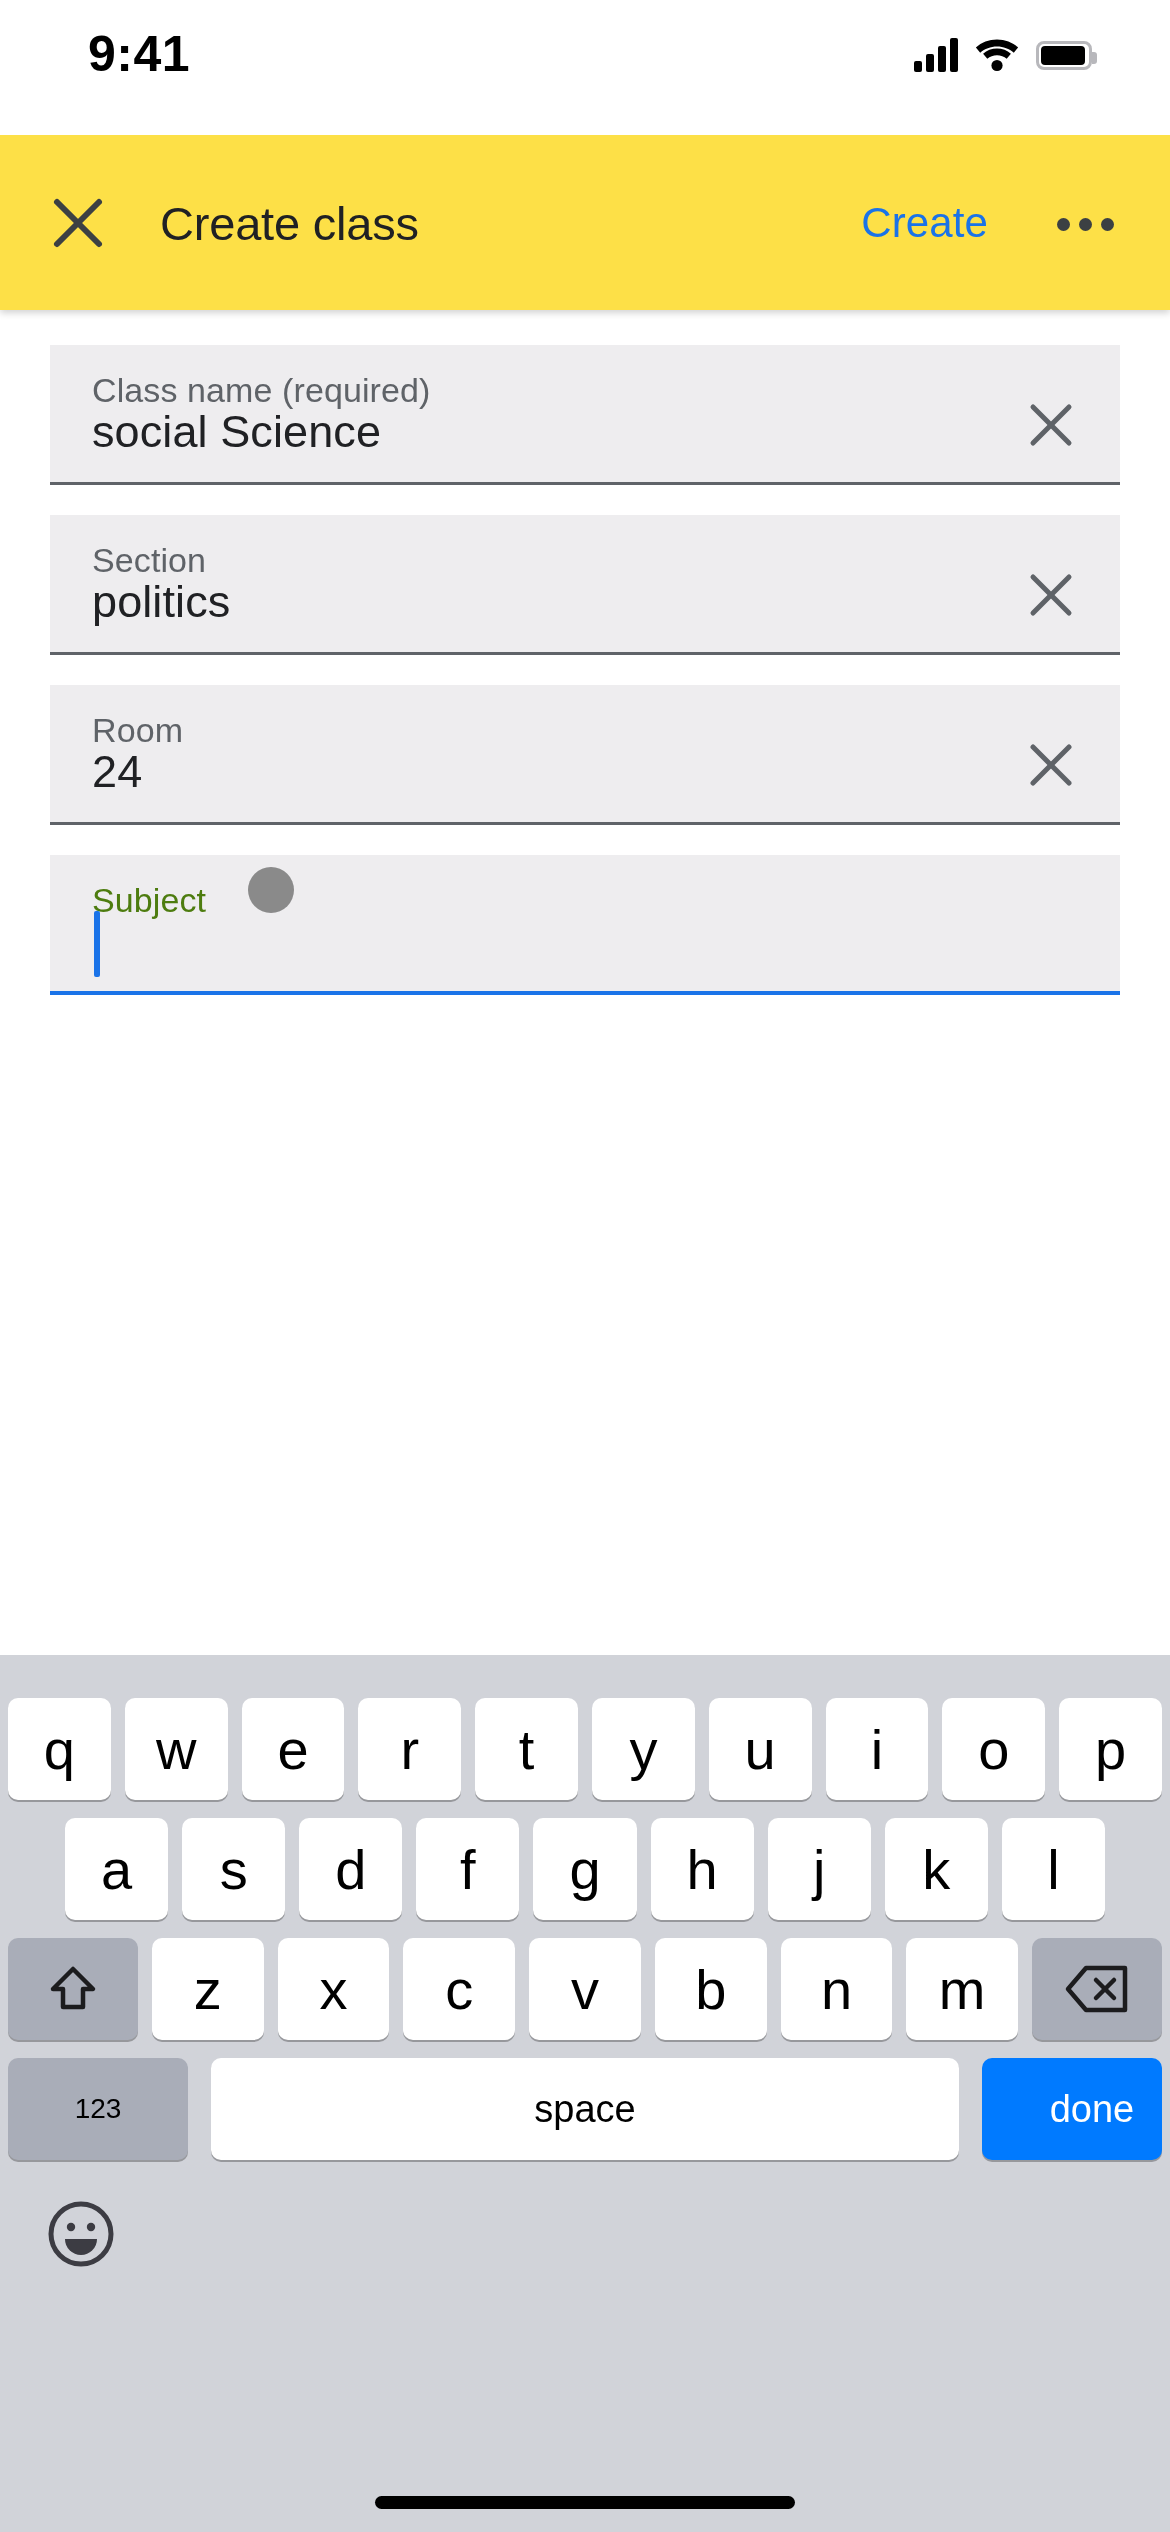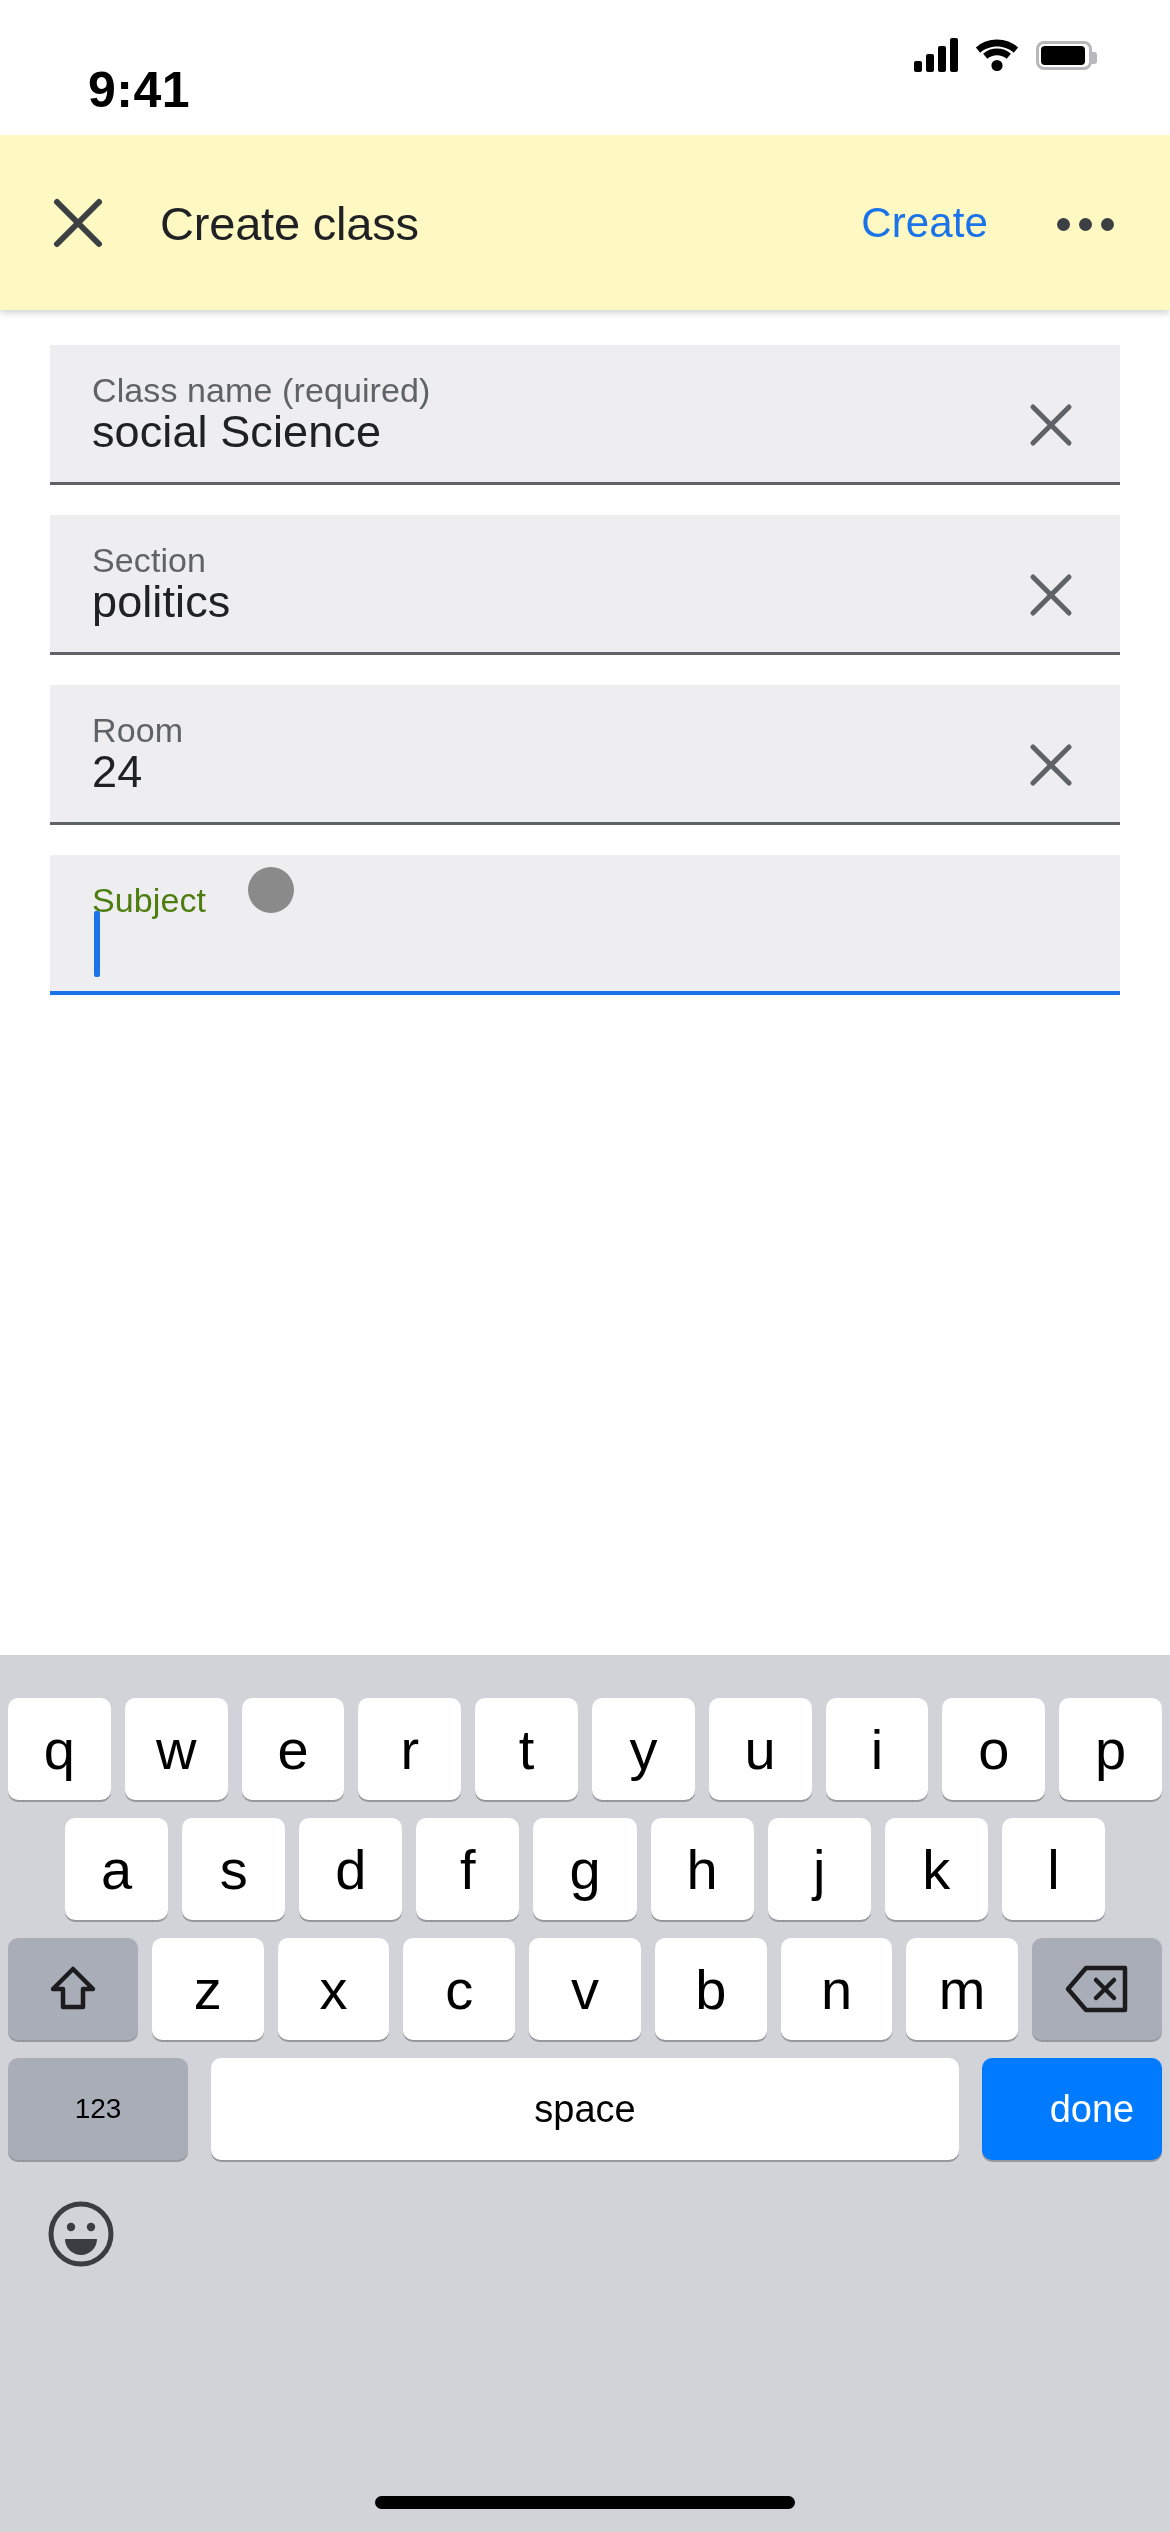--- a/index.html
+++ b/index.html
@@ -37,21 +37,20 @@
   .status-time {
     position: absolute;
     left: 88px;
     top: 24px;
     width: 220px;
     font-size: 50px;
     font-weight: bold;
     letter-spacing: 0.5px;
     color: #000000;
     line-height: 60px;
-    margin-top: 36px;
   }
   .status-right {
     position: absolute;
     right: 78px;
     top: 32px;
     display: flex;
     align-items: center;
     gap: 16px;
     height: 46px;
   }
@@ -83,21 +82,21 @@
     background: #b8b8bc;
     border-radius: 0 3px 3px 0;
   }
 
   
   .appbar {
     position: absolute;
     top: 135px; left: 0;
     width: 1170px;
     height: 175px;
-    background: #fef9c3;
+    background: #fde047;
     box-shadow: 0 3px 7px rgba(0,0,0,0.18);
     z-index: 30;
   }
   .appbar-close {
     position: absolute;
     left: 30px; top: 40px;
     width: 96px; height: 96px;
     display: flex; align-items: center; justify-content: center;
     cursor: pointer;
   }

